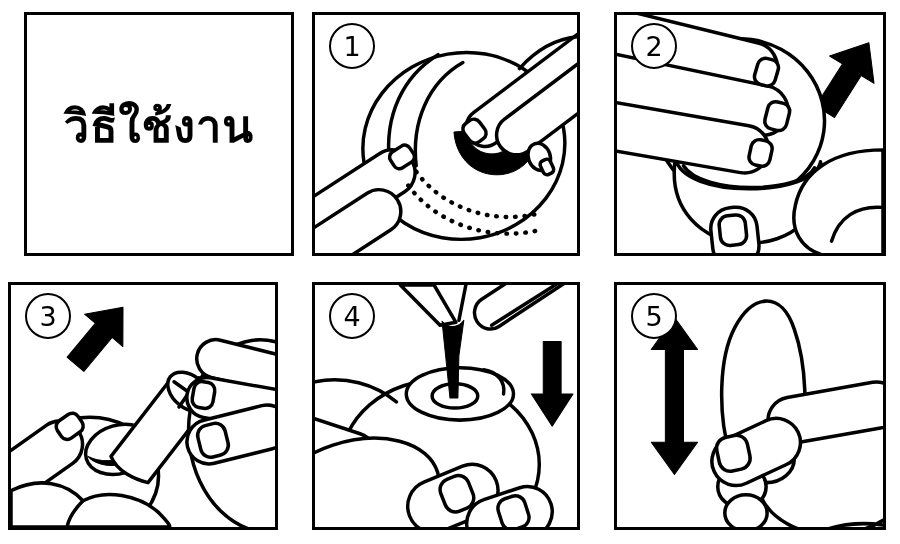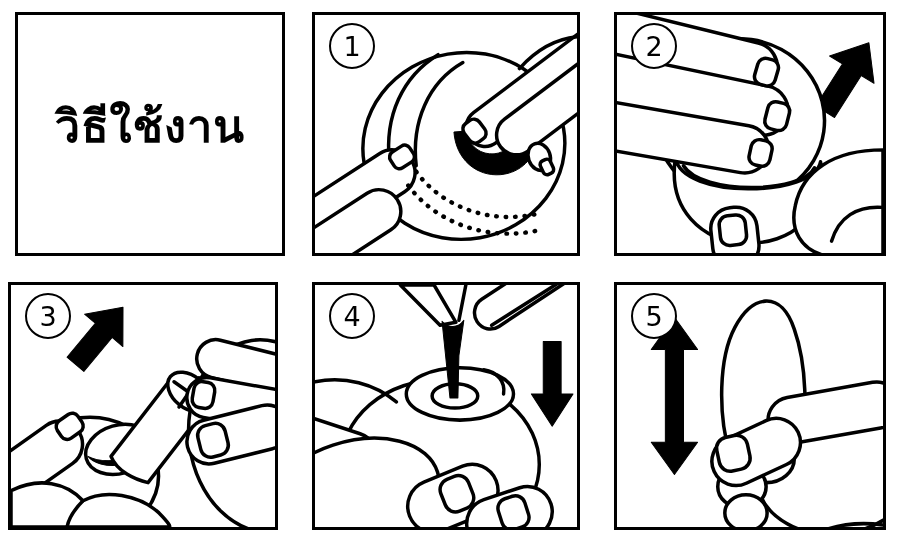--- a/index.html
+++ b/index.html
@@ -1,19 +1,19 @@
 <!DOCTYPE html>
 <html><head>
 <meta charset="utf-8">
 <style>
   html,body{margin:0;padding:0;background:#ffffff;}
   #sheet{position:relative;width:900px;height:544px;background:#ffffff;overflow:hidden;
          font-family:"DejaVu Sans",sans-serif;}
   .panel{position:absolute;background:#ffffff;border:3px solid #000;box-sizing:border-box;overflow:hidden;}
-  #p0{left:15px;top:12px;width:270px;height:244px;display:flex;align-items:center;justify-content:center;}
+  #p0{left:24px;top:12px;width:270px;height:244px;display:flex;align-items:center;justify-content:center;}
   #p1{left:312px;top:12px;width:268px;height:244px;}
   #p2{left:614px;top:12px;width:272px;height:244px;}
   #p3{left:8px;top:282px;width:270px;height:248px;}
   #p4{left:312px;top:282px;width:268px;height:248px;}
   #p5{left:614px;top:282px;width:272px;height:248px;}
   .thai-title{font-family:"DejaVu Serif","Liberation Serif",serif;font-weight:bold;font-size:45px;
               color:#000;letter-spacing:1px;transform:translateY(-8px);}
   .badge{position:absolute;left:14px;top:8px;width:42px;height:42px;border:2.5px solid #000;
          border-radius:50%;display:flex;align-items:center;justify-content:center;
          font-size:27px;line-height:1;color:#000;background:#fff;z-index:5;}

